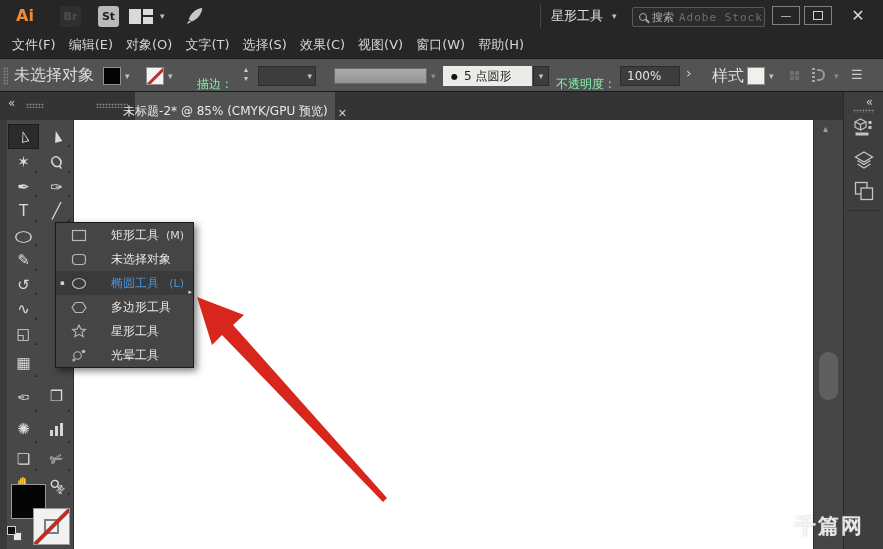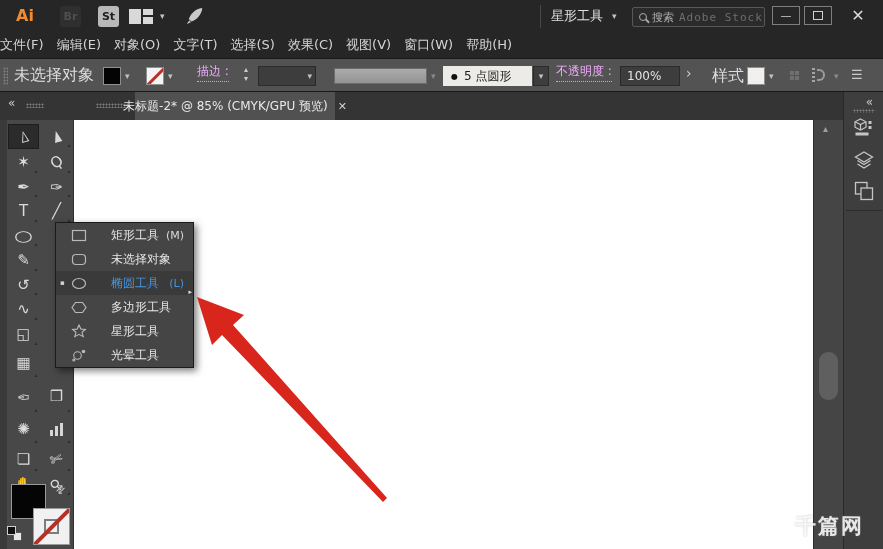--- a/index.html
+++ b/index.html
@@ -29,29 +29,29 @@
   .mag::after{content:"";position:absolute;width:5px;height:1.5px;background:#a9a9a9;right:-4px;bottom:-1px;transform:rotate(45deg);}
   .searchbox .s1{color:#b2b2b2;font-size:11px;white-space:nowrap;}
   .searchbox .s2{color:#6e6e6e;font-size:11px;font-family:"DejaVu Sans Mono","Liberation Mono",monospace;white-space:nowrap;letter-spacing:1px;}
   .winbtn{position:absolute;top:6px;height:19px;display:flex;align-items:center;justify-content:center;cursor:pointer;}
   .winbtn.min{left:772px;width:28px;border:1px solid #7e7e7e;color:#d2d2d2;font-size:11px;}
   .winbtn.max{left:804px;width:28px;border:1px solid #7e7e7e;}
   .maxbox{width:10px;height:9px;border:1px solid #cfcfcf;display:block;}
   .winbtn.close{left:840px;top:3px;width:36px;height:25px;color:#d8d8d8;font-size:16px;font-weight:bold;}
 
   
-  .menubar{position:absolute;left:0;top:32px;width:883px;height:26px;display:flex;align-items:center;gap:13px;background:#262626;}
+  .menubar{position:absolute;left:0;top:32px;width:883px;height:26px;display:flex;align-items:center;padding-left:12px;gap:13px;background:#262626;}
   .menu-item{color:#d4d4d4;font-size:13px;white-space:nowrap;cursor:pointer;}
 
   
   .controlbar{position:absolute;left:0;top:58px;width:883px;height:34px;background:#535353;border-top:1px solid #181818;border-bottom:1px solid #181818;}
   .grip{background-image:radial-gradient(circle,#7f7f7f 0.9px,transparent 1.1px);background-size:3px 3px;}
   .cb-grip{position:absolute;left:3px;top:8px;width:5px;height:18px;}
   .cb-label{position:absolute;top:0;line-height:32px;font-size:16px;color:#dcdcdc;white-space:nowrap;text-align:center;}
-  .cb-link{position:absolute;top:4px;font-size:12px;color:#f0abfc;border-bottom:1px dotted #b9b9b9;padding-bottom:1px;white-space:nowrap;cursor:pointer;}
+  .cb-link{position:absolute;top:17px;font-size:12px;color:#86efac;border-bottom:1px dotted #b9b9b9;padding-bottom:1px;white-space:nowrap;cursor:pointer;}
   .nosel{left:14px;}
   .swatch{position:absolute;top:8px;width:18px;height:18px;border:1px solid #8f8f8f;}
   .fillsw{left:103px;background:#040404;}
   .strokesw{left:146px;background:#f4f4f4;overflow:hidden;}
   .slash2{position:absolute;left:-4px;top:7px;width:26px;height:2.5px;background:#b8332a;transform:rotate(-45deg);}
   .stroke-l{left:197px;}
   .stepper{position:absolute;left:244px;top:7px;display:flex;flex-direction:column;line-height:1;cursor:pointer;}
   .stepper i{font-style:normal;color:#cccccc;font-size:8px;height:9px;}
   .combo{position:absolute;top:7px;height:20px;background:#3d3d3d;border:1px solid #2b2b2b;}
   .stroke-combo{left:258px;width:58px;}
@@ -73,21 +73,21 @@
   .shapeicon .arc{width:8px;height:12px;border:2px solid #9b9b9b;border-left:none;border-radius:0 6px 6px 0;}
   .cbmenu{position:absolute;left:851px;top:8px;color:#c9c9c9;font-size:13px;cursor:pointer;}
   .dim{color:#8a8a8a;}
 
   
   .tabrow{position:absolute;left:0;top:92px;width:843px;height:28px;background:#343434;}
   .collapse{color:#c9c9c9;font-size:12px;line-height:1;cursor:pointer;}
   .tr-collapse{position:absolute;left:8px;top:5px;}
   .g1{position:absolute;left:26px;top:11px;width:18px;height:5px;}
   .g2{position:absolute;left:96px;top:11px;width:32px;height:5px;}
-  .doc-tab{position:absolute;left:135px;top:0;height:28px;width:200px;background:#515151;display:flex;align-items:center;justify-content:center;gap:10px;cursor:pointer;}
+  .doc-tab{position:absolute;left:135px;top:0;height:28px;width:200px;background:#515151;display:flex;align-items:flex-end;justify-content:center;gap:10px;cursor:pointer;}
   .tab-title{color:#e9e9e9;font-size:12px;white-space:nowrap;}
   .tab-close{color:#cfcfcf;font-size:11px;cursor:pointer;}
 
   
   .tools{position:absolute;left:0;top:120px;width:74px;height:429px;background:#484848;border-right:1px solid #303030;z-index:10;}
   .tools::before{content:"";position:absolute;left:0;top:0;width:7px;height:100%;background:#3a3a3a;}
   .tools-grid{position:absolute;left:8px;top:4px;display:grid;grid-template-columns:33px 33px;grid-template-rows:25px 26px 24px 25px 24px 25px 24px 25px 25px 32px 35px 31px 28px 24px;}
   .tool{position:relative;display:flex;align-items:center;justify-content:center;width:31px;cursor:pointer;}
   .tool:not(.empty)::after{content:"";position:absolute;right:2px;bottom:2px;border-left:3px solid transparent;border-bottom:3px solid #2c2c2c;}
   .tool.active{background:#2b2b2b;border:1px solid #1d1d1d;}

